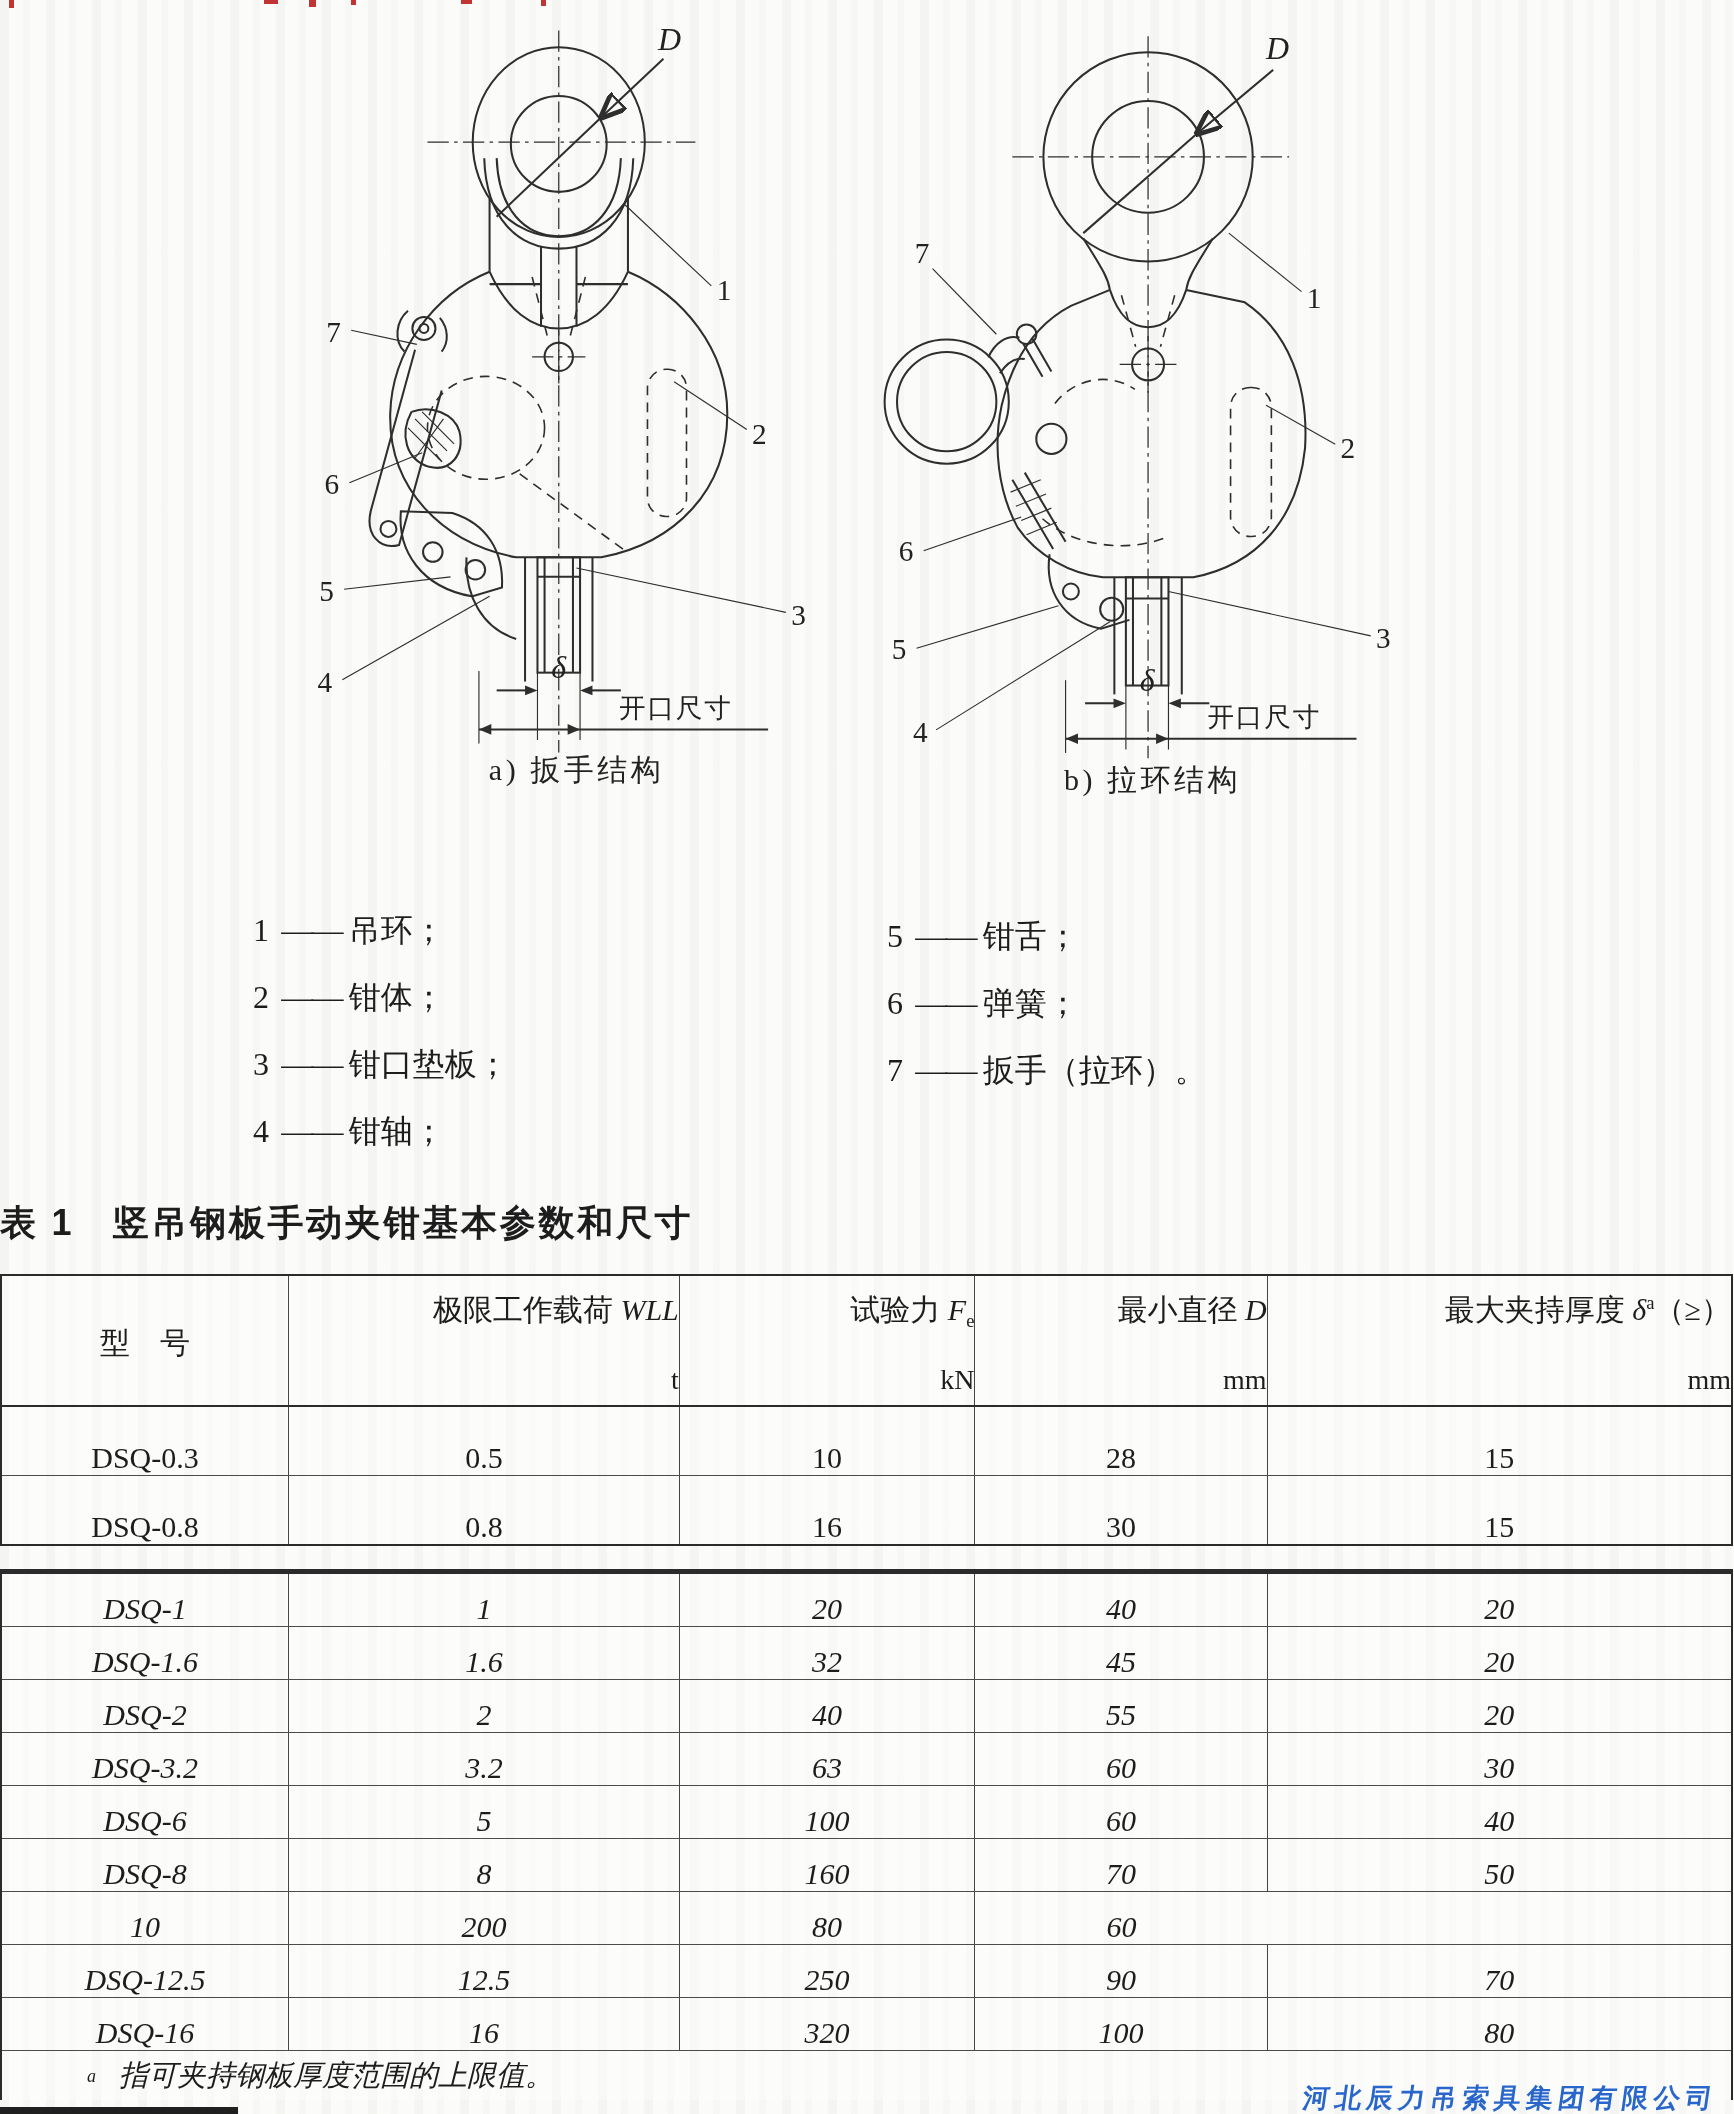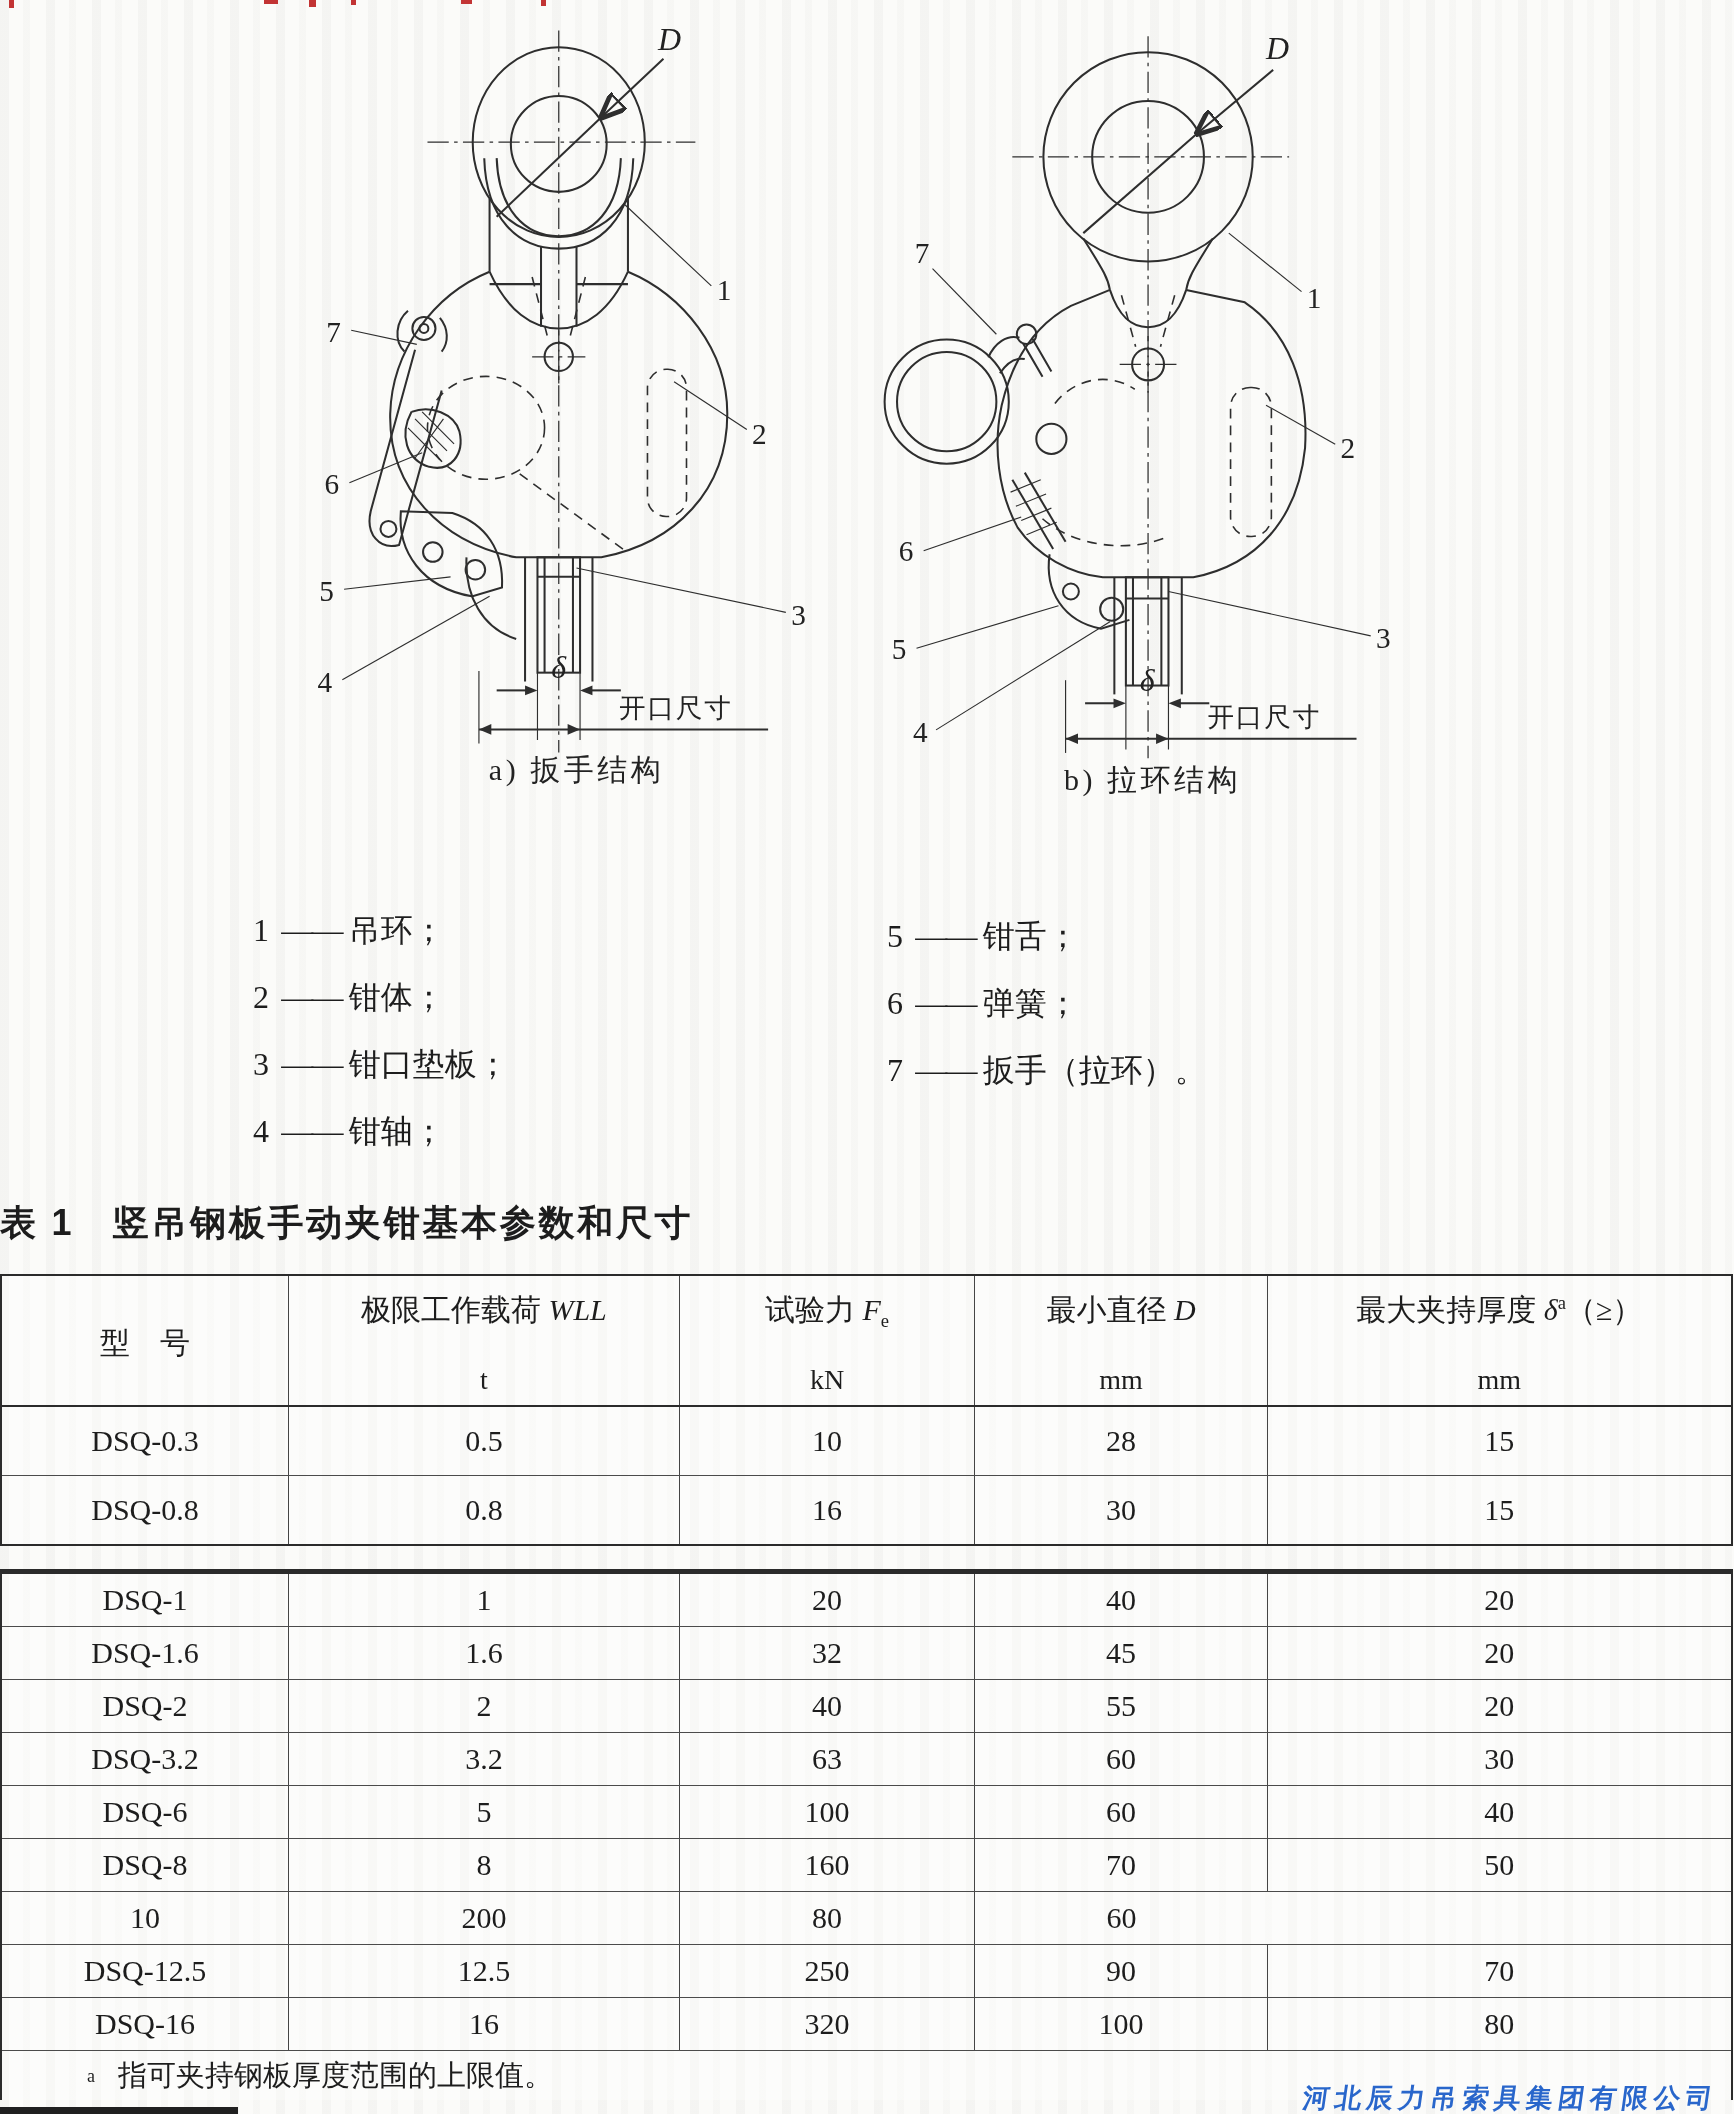--- a/index.html
+++ b/index.html
@@ -29,30 +29,30 @@
   .legend{position:absolute;font-size:32px;}
   .legend .legend-item{height:67px;display:flex;align-items:center;}
   .legend .lnum{display:inline-block;min-width:23px;}
   .legend .ldash{display:inline-block;margin:0 7px 0 5.3px;letter-spacing:-1.8px;}
 
   
   .tbl-title{position:absolute;left:0;width:100%;text-align:left;
              font-family:"Liberation Sans","DejaVu Sans",sans-serif;font-weight:700;font-size:36px;letter-spacing:2.7px;}
   .tbl{position:absolute;left:0;width:1733px;box-sizing:border-box;border:2.7px solid #2b2b2b;background:rgba(255,255,255,0.35);}
   .grid5{display:grid;grid-template-columns:16.6% 22.6% 17.1% 16.9% 26.8%;}
-  .c{display:flex;align-items:center;justify-content:center;border-right:1.8px solid #454545;box-sizing:border-box;
+  .c{display:flex;align-items:flex-end;justify-content:center;border-right:1.8px solid #454545;box-sizing:border-box;
      font-size:30px;}
   .c:last-child{border-right:none;}
   .hrow{height:129px;border-bottom:2.7px solid #2b2b2b;}
   .hcell{flex-direction:column;justify-content:space-between;padding:14px 0 8.9px;}
   .hcell .l2{font-size:28px;}
   .tbl1 .trow{height:68px;}
   .tbl2 .trow{height:52px;}
   .trow + .trow{border-top:1.8px solid #4b4b4b;}
-  .tbl2{border-top-width:5.3px;border-bottom:none;}
+  .tbl2{border-top-width:5.3px;border-bottom:none;font-style:italic;}
   .it{font-style:italic;}
   sup,sub{font-size:0.62em;line-height:0;}
   .footnote{border-top:1.8px solid #4b4b4b;height:50px;display:flex;align-items:center;padding-left:85px;font-size:29px;box-sizing:border-box;}
   .footnote sup{margin-right:23px;}
 
   .watermark{position:absolute;font-size:26.6px;font-weight:600;letter-spacing:5.3px;transform:skewX(-8deg);opacity:.95;}
   .bottom-strip{position:absolute;left:0;top:2107px;width:238px;height:8px;background:#1f1f1f;}
 </style>
 </head>
 <body>

